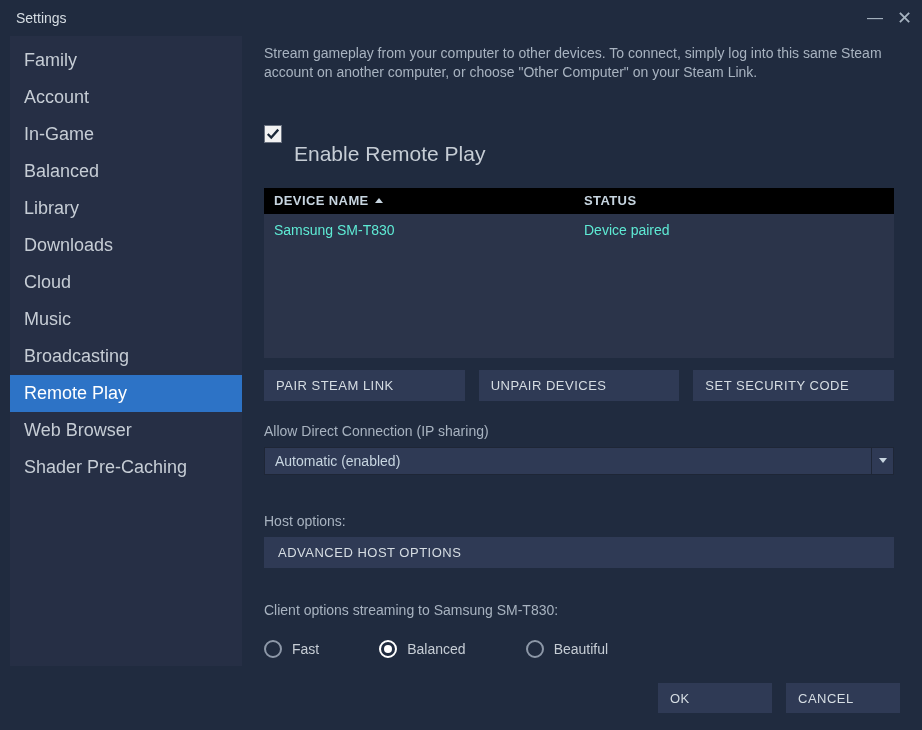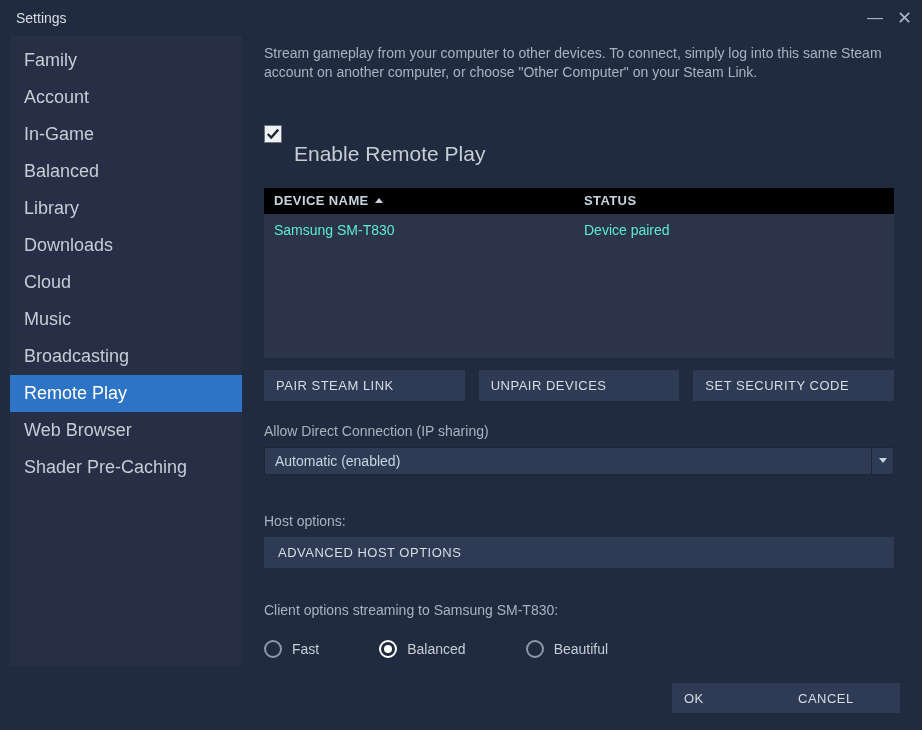--- a/index.html
+++ b/index.html
@@ -42,21 +42,21 @@
   .btn.small { padding: 8px 14px; width: auto; display: inline-block; margin-bottom: 20px; flex: none; }
   .radio-row { display: flex; gap: 60px; margin-top: 14px; margin-bottom: 18px; }
   .radio { display: flex; align-items: center; gap: 10px; cursor: pointer; }
   .radio .r-outer { width: 18px; height: 18px; border: 2px solid #8d98a8; border-radius: 50%; display: flex; align-items: center; justify-content: center; }
   .radio.selected .r-outer { border-color: #ffffff; }
   .radio .r-inner { width: 8px; height: 8px; background: #ffffff; border-radius: 50%; display: none; }
   .radio.selected .r-inner { display: block; }
   .radio .r-label { font-size: 14px; color: #c6cdd5; }
   .link-row { text-align: right; margin-top: -2px; }
   .link { color: #9fb6cc; font-size: 14px; text-decoration: underline; cursor: pointer; }
-  .footer { height: 64px; display: flex; align-items: center; justify-content: flex-end; gap: 0; padding: 0 22px; }
+  .footer { height: 64px; display: flex; align-items: center; justify-content: flex-end; gap: 14px; padding: 0 22px; }
   .footer .fbtn { background: #2f3a55; color: #d6dde3; border: none; font-size: 13px; letter-spacing: 0.5px; width: 114px; height: 30px; text-align: left; padding: 0 12px; cursor: pointer; }
 </style>
 </head>
 <body>
 
 <div class="window">
   <div class="titlebar">
     <div class="title">Settings</div>
     <div class="win-controls">
       <span>—</span>

